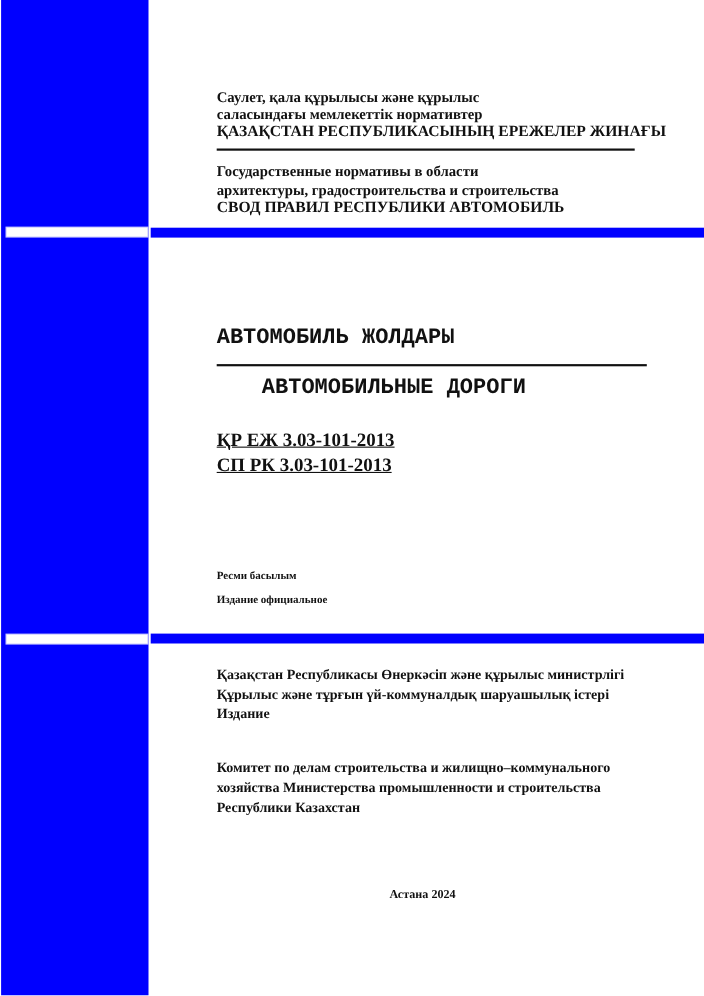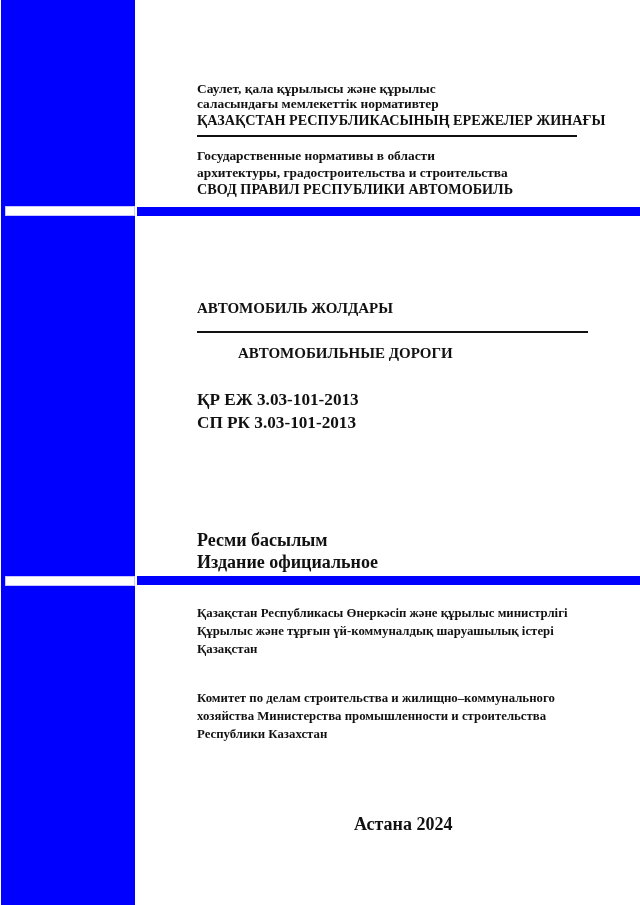--- a/index.html
+++ b/index.html
@@ -18,25 +18,25 @@
     background: #ffffff; box-shadow: 0 0 0 1px #c8c8ff;
   }
   .stripe-blue {
     position: absolute; left: 137px; width: 503px; height: 9px;
     background: #0000ff;
   }
   .rule { position: absolute; left: 197px; height: 2px; background: #111; }
   .txt { position: absolute; left: 197px; font-weight: bold; white-space: nowrap; margin: 0; }
   .small { font-size: 13.4px; line-height: 17px; }
   .caps { font-size: 14.2px; line-height: 17px; }
-  .title { font-size: 15px; line-height: 20px; }
-  .code { font-size: 17.2px; line-height: 23px; }
-  .mid { font-size: 18px; line-height: 22px; margin-top: 16px; }
+  .title { font-size: 20px; line-height: 20px; font-family: Liberation Mono, monospace; }
+  .code { font-size: 17.2px; line-height: 23px; text-decoration: underline; }
+  .mid { font-size: 10px; line-height: 22px; }
   .org { font-size: 12.8px; line-height: 17.5px; }
-  .city { position: absolute; left: 354px; top: 796px; font-size: 18px; font-weight: bold; }
+  .city { position: absolute; left: 354px; top: 796px; font-size: 11px; font-weight: bold; }
 </style>
 </head>
 <body>
 
 <div class="sidebar"></div>
 <div class="stripe-white" style="top:207px;"></div>
 <div class="stripe-blue" style="top:207px;"></div>
 <div class="stripe-white" style="top:577px;"></div>
 <div class="stripe-blue" style="top:576px;"></div>
 
@@ -59,21 +59,21 @@
 
 <p class="txt code" style="top:388px;">ҚР ЕЖ 3.03-101-2013</p>
 <p class="txt code" style="top:411px;">СП РК 3.03-101-2013</p>
 
 <p class="txt mid" style="top:513px;">Ресми басылым</p>
 <p class="txt mid" style="top:535px;">Издание официальное</p>
 
 <div>
   <p class="txt org" style="top:605px;">Қазақстан Республикасы Өнеркәсіп және құрылыс министрлігі</p>
   <p class="txt org" style="top:623px;">Құрылыс және тұрғын үй-коммуналдық шаруашылық істері</p>
-  <p class="txt org" style="top:641px;">Қазақстан</p>
+  <p class="txt org" style="top:641px;">Издание</p>
 </div>
 
 <div>
   <p class="txt org" style="top:690px;">Комитет по делам строительства и жилищно–коммунального</p>
   <p class="txt org" style="top:708px;">хозяйства Министерства промышленности и строительства</p>
   <p class="txt org" style="top:726px;">Республики Казахстан</p>
 </div>
 
 <p class="city">Астана 2024</p>
 

